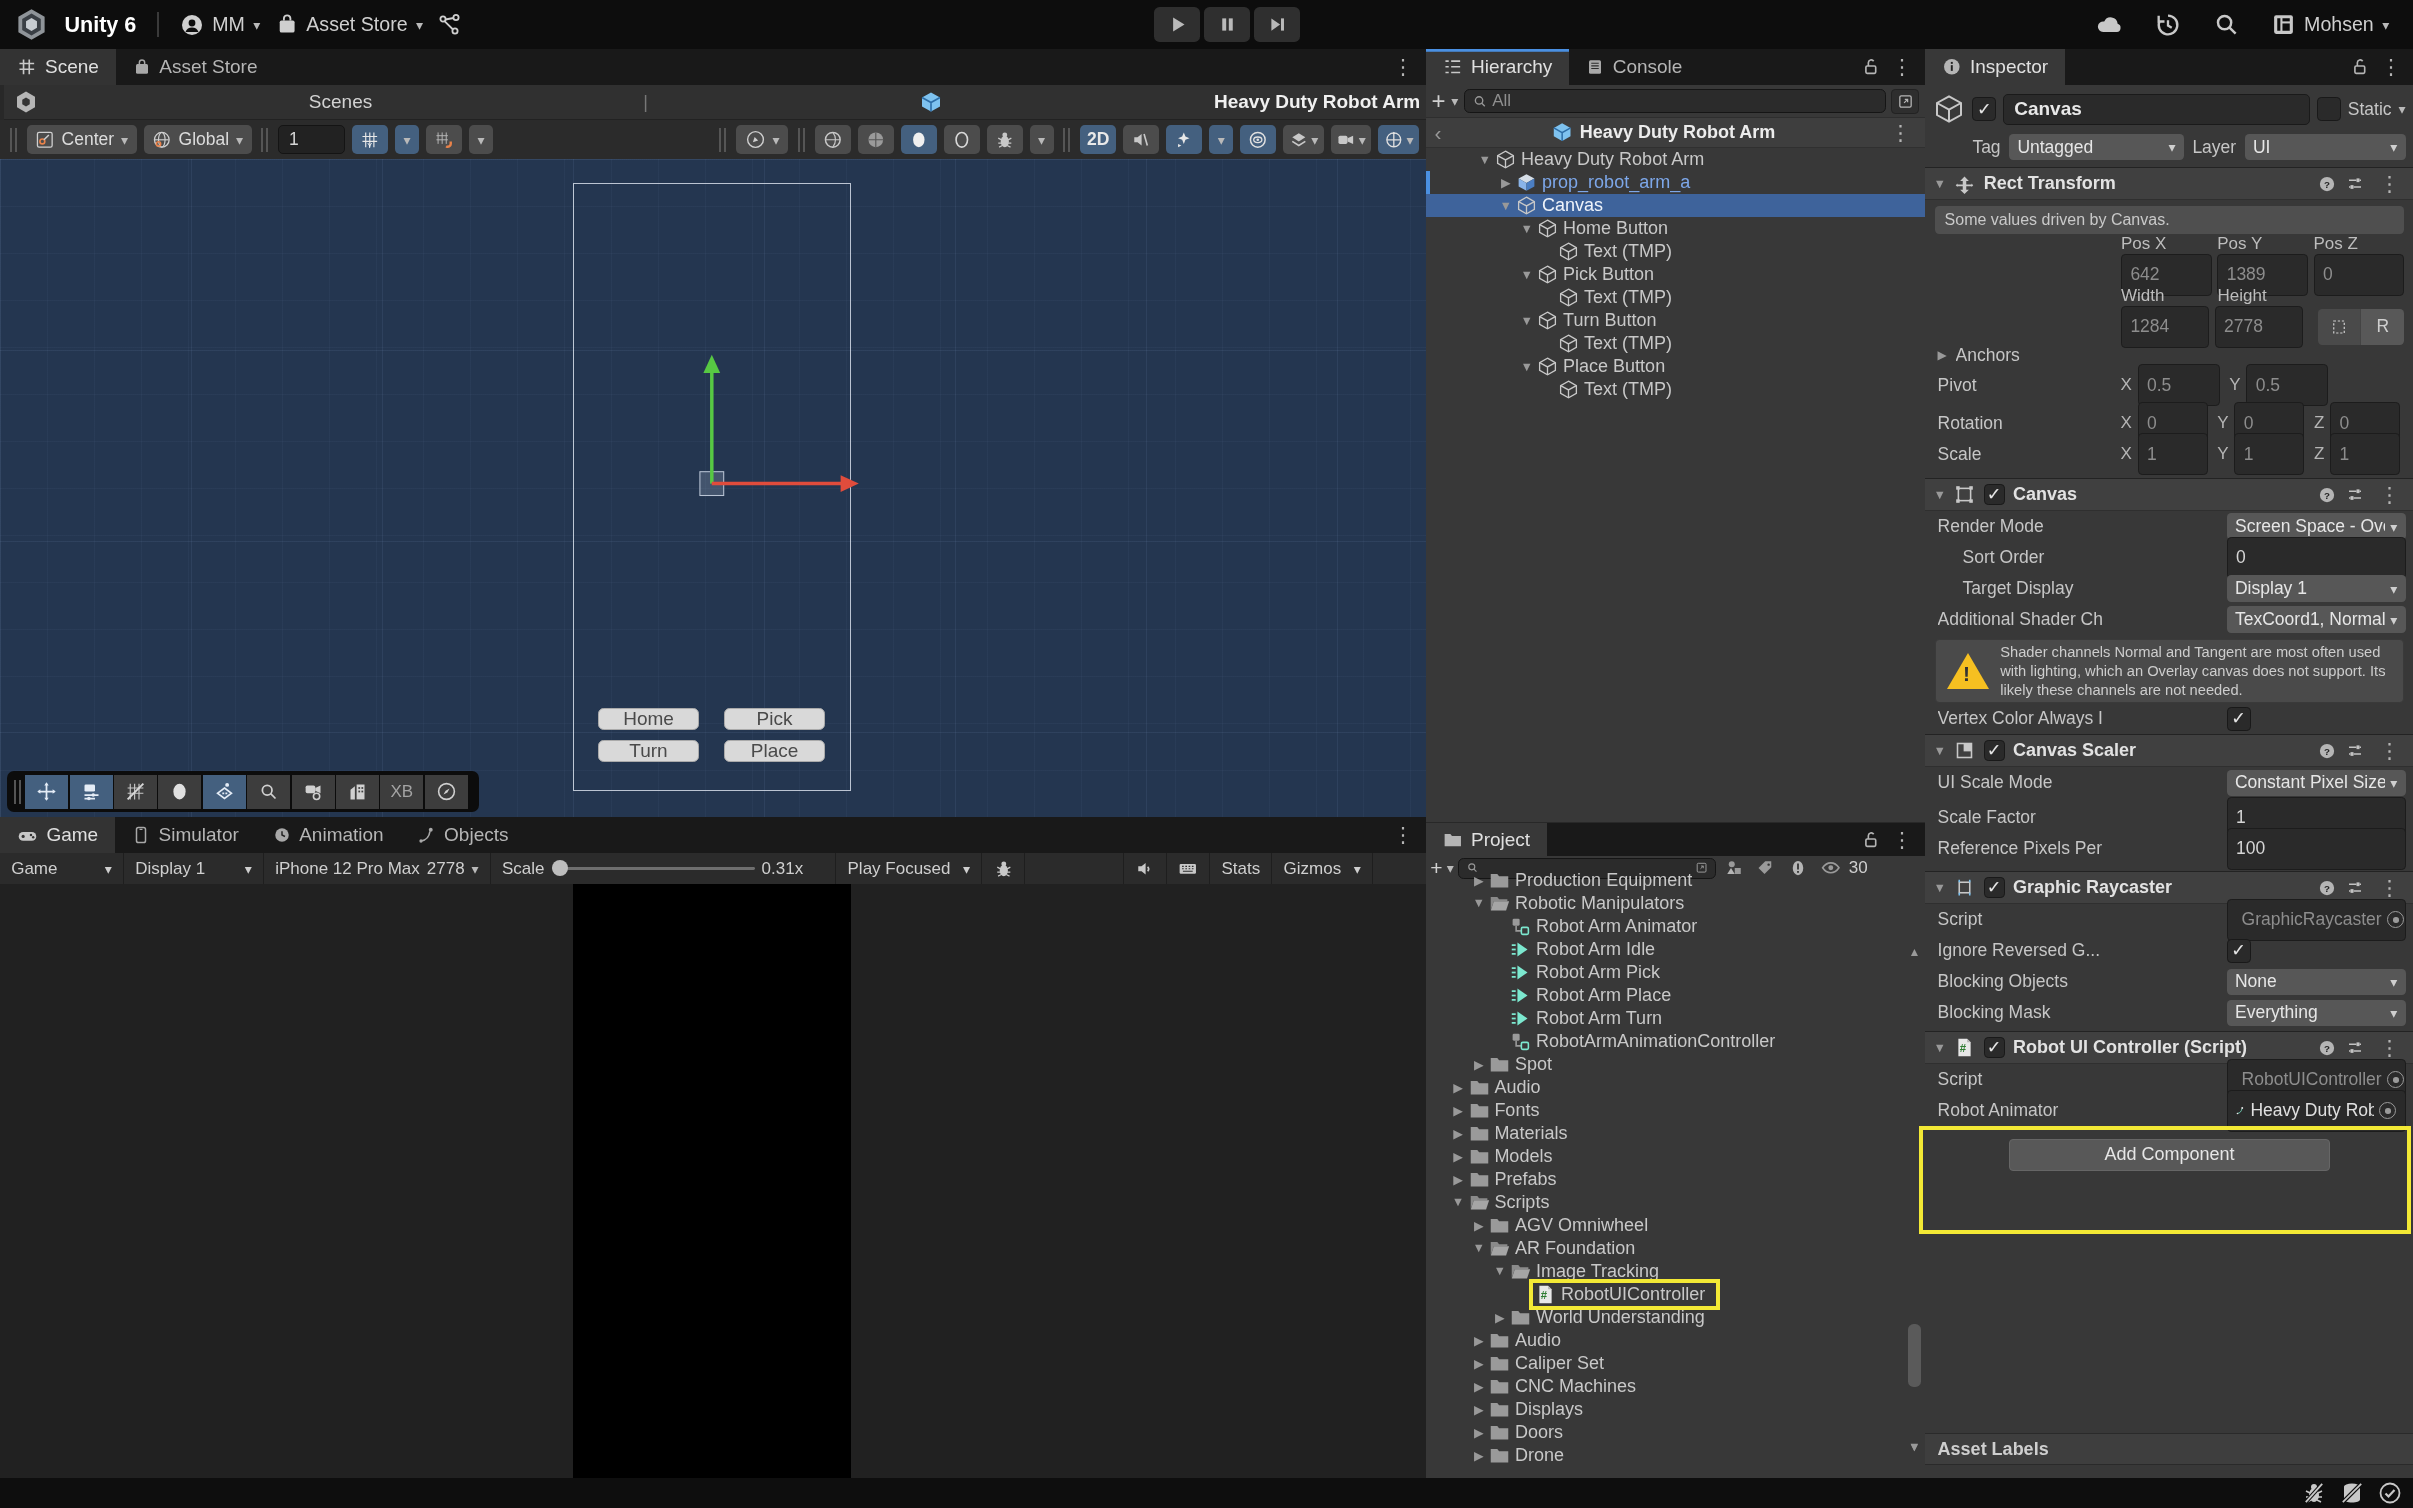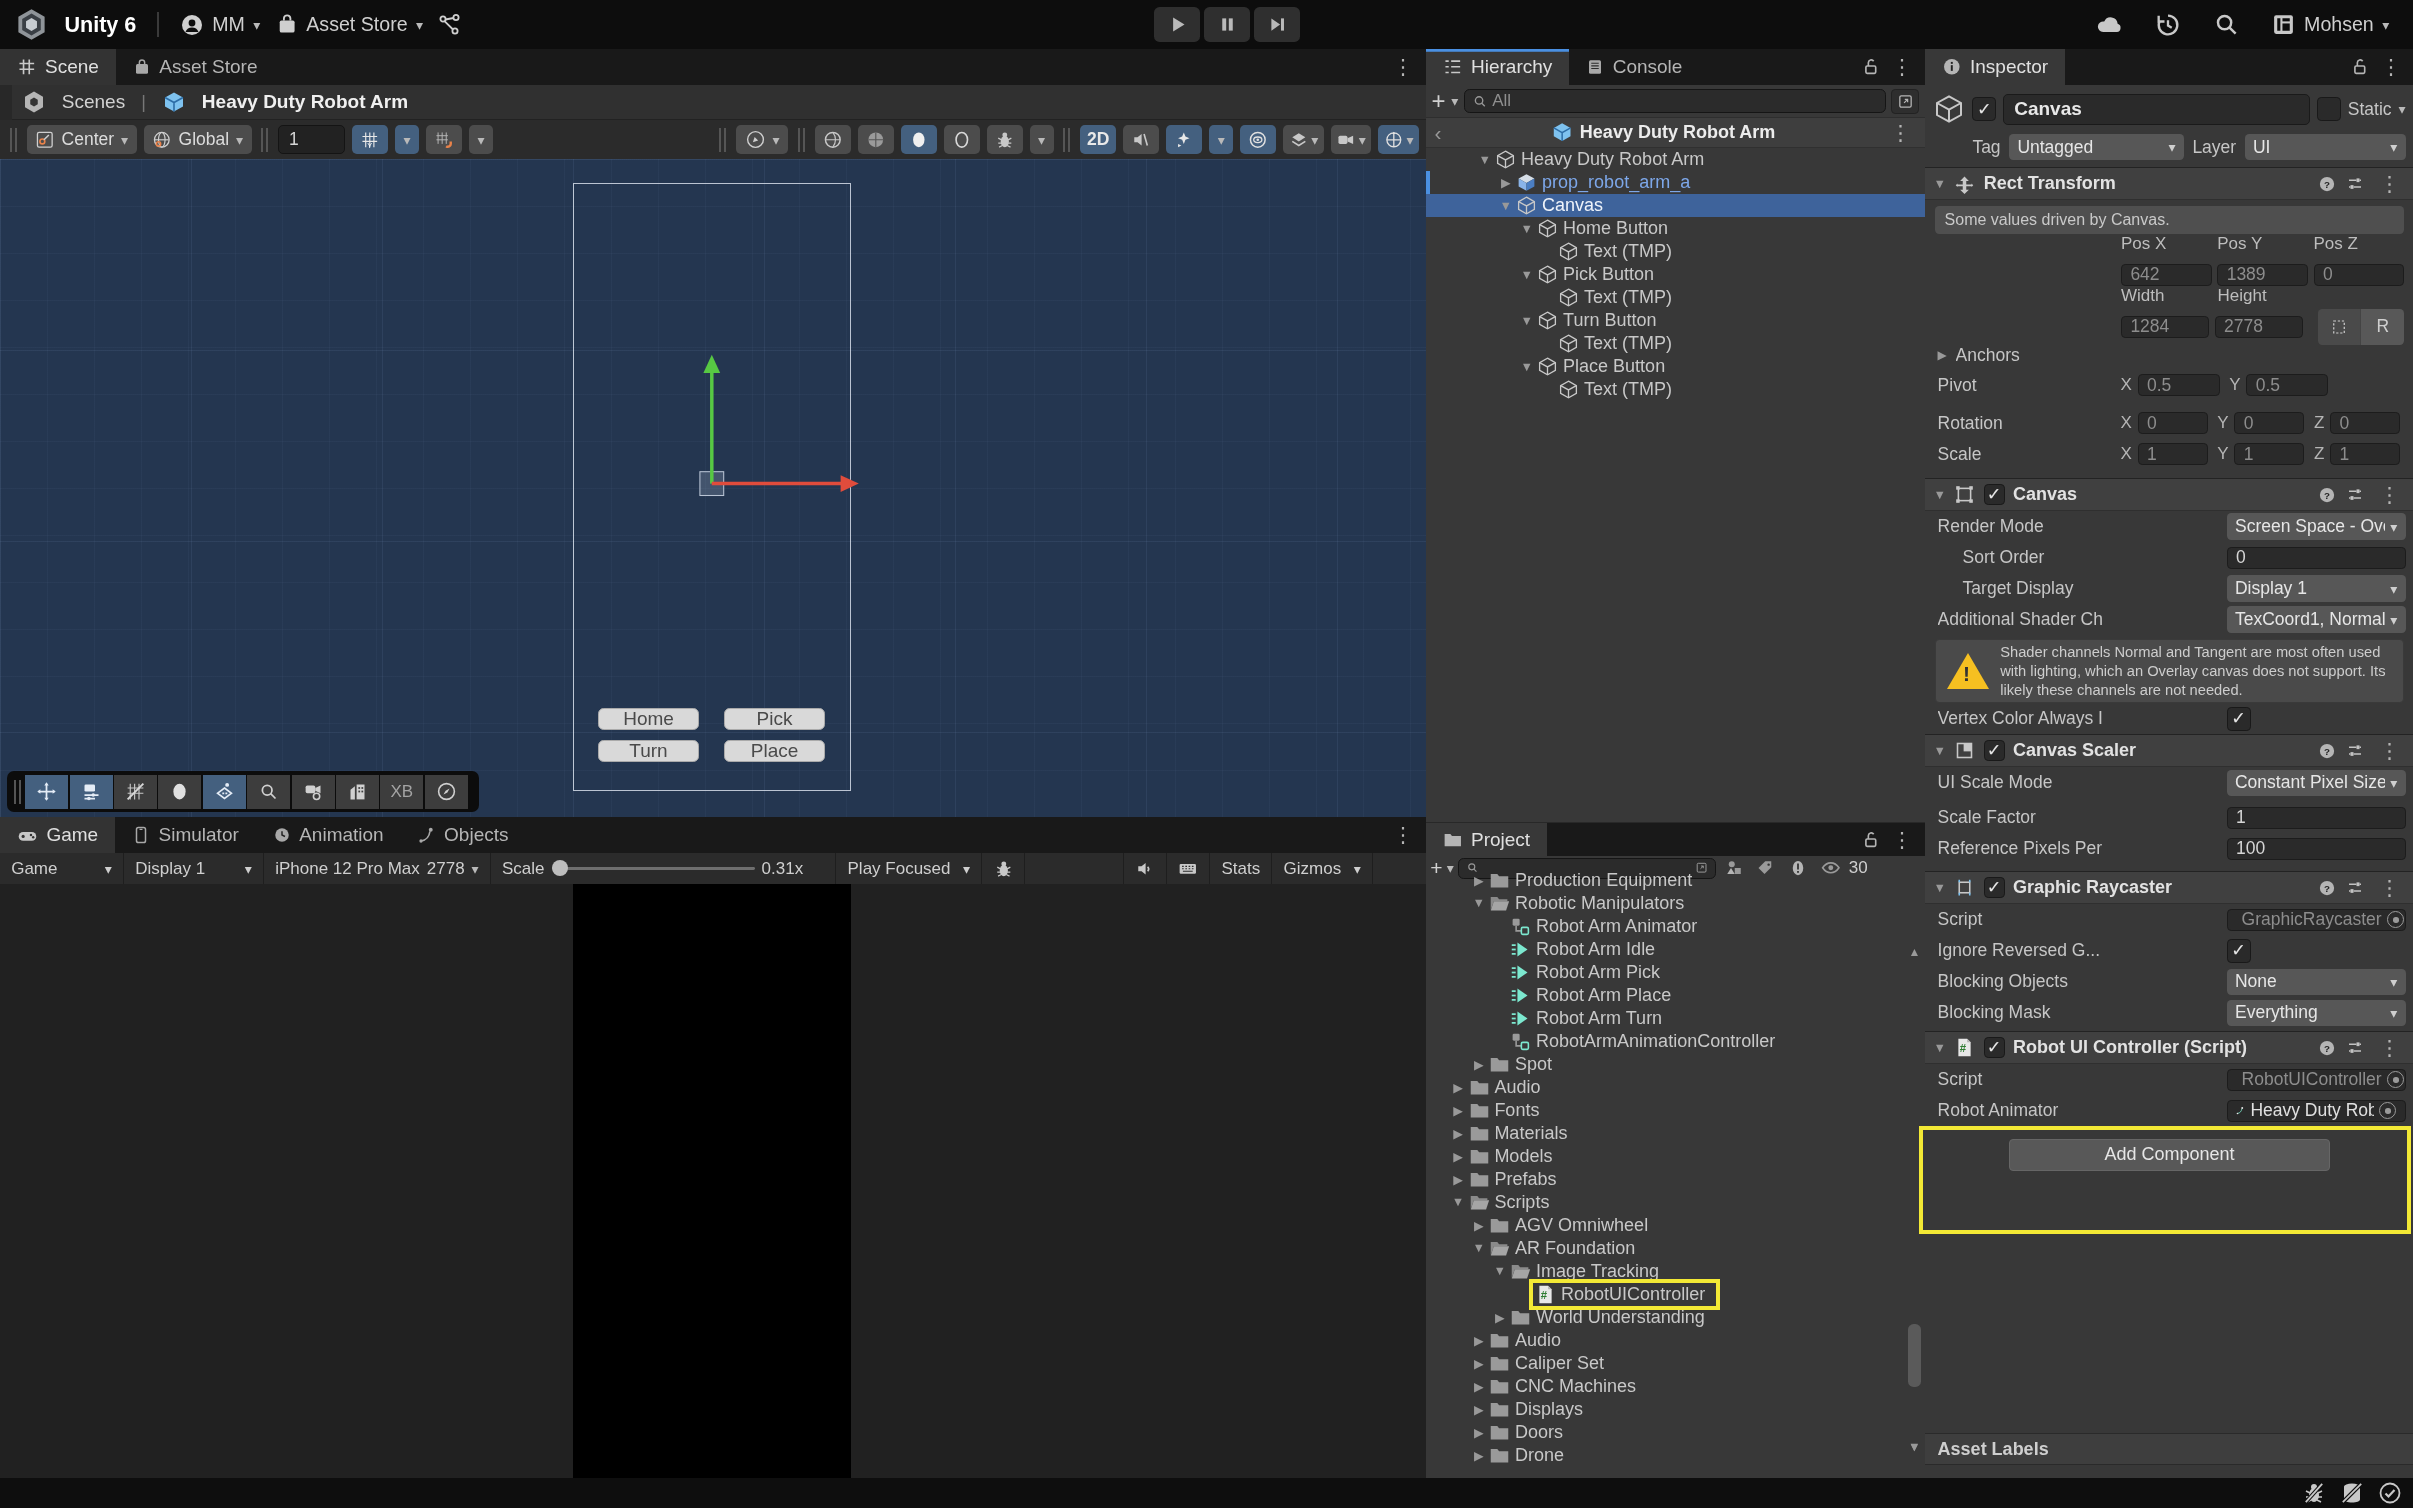--- a/index.html
+++ b/index.html
@@ -24,21 +24,21 @@
   #topright{margin-left:auto;display:flex;align-items:center;gap:31px;padding-right:9.8px;}
   
   .tabbar{background:var(--tabbar);display:flex;align-items:stretch;}
   .tab{display:flex;align-items:center;gap:8.4px;padding:0 17px;color:#b5b5b5;font-size:19px;}
   .tab.active{background:var(--panel);color:#e0e0e0;}
   .tab.active.bluetop{box-shadow:inset 0 2.8px 0 #4a90e2;}
   .tab.active.scenetab{background:#333;}
   .tabbar .rightico{margin-left:auto;display:flex;align-items:center;gap:5.6px;padding-right:7px;}
   
   #scene-tabbar{left:0;top:49px;width:1426px;height:36px;}
-  #breadcrumb{left:12px;top:85px;width:1426px;height:35px;background:#303030;border-bottom:0.7px solid #222;display:flex;align-items:center;padding:0 9.8px;gap:16px;}
+  #breadcrumb{left:4px;top:85px;width:1426px;height:35px;background:#303030;border-bottom:0.7px solid #222;display:flex;align-items:center;padding:0 9.8px;gap:16px;justify-content:space-between;}
   #breadcrumb .root{font-size:19px;color:#d2d2d2;}
   #breadcrumb .cur{font-size:19px;font-weight:bold;color:#f0f0f0;}
   #breadcrumb .sep{color:#777;font-size:18px;}
   #scene-toolbar{left:0;top:120px;width:1426px;height:39px;background:#2b2b2b;display:flex;align-items:center;padding:0 7px;gap:7px;}
   .chip{background:var(--chip);border-radius:4.9px;height:29px;display:flex;align-items:center;gap:7px;padding:0 8.4px;font-size:17.5px;color:#dcdcdc;}
   .sbtn{background:var(--chip);border-radius:4.9px;height:29px;min-width:36px;display:flex;align-items:center;justify-content:center;gap:2.8px;padding:0 5.6px;}
   .sbtn.on{background:var(--activeblue);}
   .sbtn .lbl2d{font-size:17.5px;color:#e8e8e8;font-weight:bold;}
   .numfld{background:#222;border:0.7px solid #141414;border-radius:4.9px;height:29px;width:67px;display:flex;align-items:center;padding:0 9.8px;color:#d6d6d6;}
   .handle{width:7px;height:24px;border-left:2.1px solid #555;border-right:2.1px solid #555;margin:0 2.8px;}
@@ -98,21 +98,21 @@
   #insp-tabbar{left:1925px;top:49px;width:489px;height:36px;}
   #insp-panel{left:1925px;top:85px;width:489px;height:1393px;background:var(--panel);}
   #insp-head{padding:8.4px 8.4px 7px 8.4px;}
   #insp-head .row1{display:flex;align-items:center;gap:7px;}
   .namefld{flex:1;height:31px;background:#2a2a2a;border:0.7px solid #1a1a1a;border-radius:4.9px;display:flex;align-items:center;padding:0 9.8px;font-size:19px;font-weight:bold;color:#e8e8e8;}
   .cb{width:24px;height:24px;background:#2a2a2a;border:0.7px solid #191919;border-radius:4.2px;flex:none;display:flex;align-items:center;justify-content:center;color:#e4e4e4;font-size:17.5px;}
   #insp-head .row2{display:flex;align-items:center;gap:8.4px;margin-top:8.4px;padding-left:39px;}
   .minilab{font-size:17.5px;color:#c6c6c6;}
   .dd{height:26.5px;background:#575757;border-radius:4.2px;display:flex;align-items:center;padding:0 8.4px;font-size:17.5px;color:#e6e6e6;min-width:0;}
   .dd .txt{white-space:nowrap;overflow:hidden;}
-  .df{height:22px;background:#2a2a2a;border:0.7px solid #1c1c1c;border-radius:4.2px;display:flex;align-items:center;padding:0 8.4px;font-size:17.5px;color:#d6d6d6;min-width:0;gap:5.6px;}
+  .df{height:42px;background:#2a2a2a;border:0.7px solid #1c1c1c;border-radius:4.2px;display:flex;align-items:center;padding:0 8.4px;font-size:17.5px;color:#d6d6d6;min-width:0;gap:5.6px;}
   .df.dim,.dim{color:#8d8d8d;}
   .sec{border-top:1.4px solid #232323;}
   .sech{height:32px;background:#404040;display:flex;align-items:center;padding:0 8.4px;gap:8.4px;border-bottom:0.7px solid #2f2f2f;}
   .sech .fold{font-size:12.6px;color:#999;}
   .sech .title{font-weight:bold;font-size:18px;color:#e2e2e2;flex:1;white-space:nowrap;overflow:hidden;}
   .sech .hico{display:flex;align-items:center;gap:9.8px;color:#c2c2c2;}
   .irow{display:flex;align-items:center;height:31px;padding-left:12.6px;padding-right:8.4px;}
   .ilab{width:289px;flex:none;font-size:17.5px;color:#c6c6c6;white-space:nowrap;overflow:hidden;}
   .ilab.ind{padding-left:25px;}
   .ival{flex:1;display:flex;align-items:center;min-width:0;}

